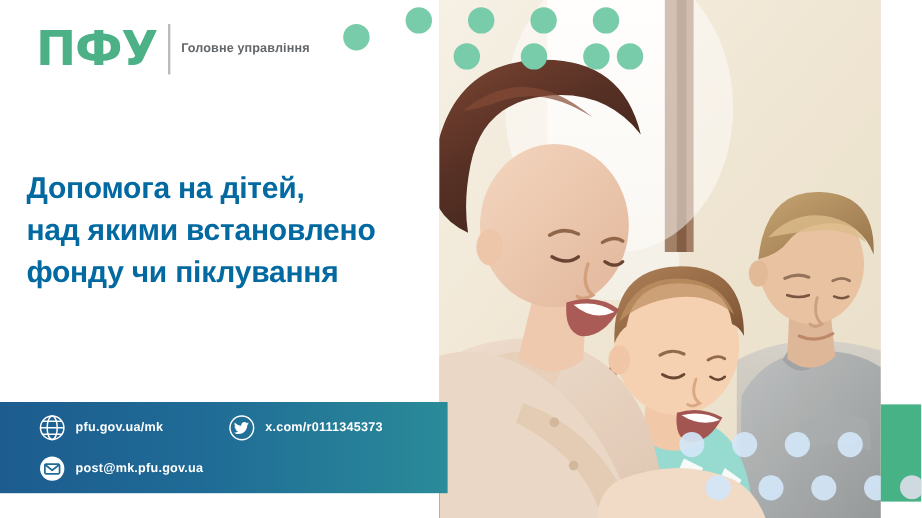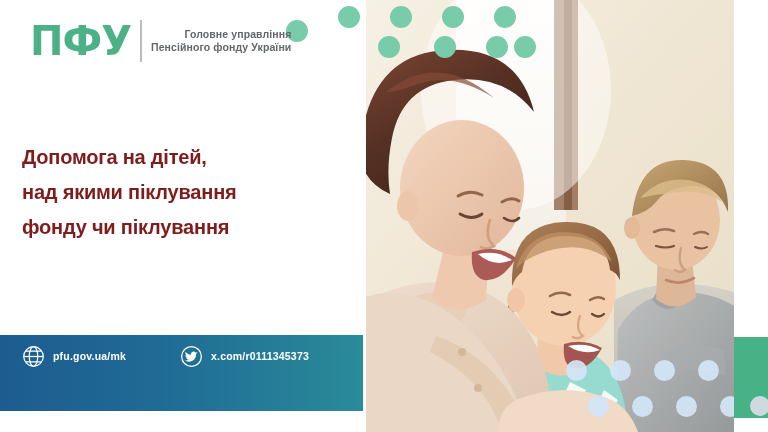--- a/index.html
+++ b/index.html
@@ -38,39 +38,39 @@
   #green-block{position:absolute;left:734px;top:337px;width:34px;height:81px;background:#46b286;}
 
   
   #logo{position:absolute;left:30px;top:20px;display:flex;align-items:center;gap:9px;}
   #logo-mark{
     font-family:"DejaVu Sans","Liberation Sans",sans-serif;
     font-weight:bold;font-size:40px;line-height:40px;letter-spacing:-1px;
     color:#4cb187;
   }
   #logo-rule{width:2px;height:42px;background:#b9bdbe;}
-  #logo-lines{display:flex;flex-direction:column;justify-content:center;align-items:flex-end;}
+  #logo-lines{display:flex;flex-direction:row;justify-content:center;}
   #logo-lines span{
     font-size:10.5px;line-height:13.5px;color:#63676a;font-weight:bold;
     letter-spacing:.1px;white-space:nowrap;
   }
 
   
   #headline{
     position:absolute;left:22px;top:140px;width:340px;
-    color:#7f1d1d;font-weight:bold;font-size:20px;line-height:35px;
+    color:#0369a1;font-weight:bold;font-size:25px;line-height:35px;
     letter-spacing:-.2px;
   }
   #headline .hl{display:block;white-space:nowrap;}
 
   
   #footer{
     position:absolute;left:0;top:335px;width:363px;height:76px;
     background:linear-gradient(90deg,#1d5c8f 0%,#1f6b96 45%,#2a8b99 100%);
-    display:flex;align-items:center;
+    display:flex;align-items:center;padding-left:10px;
   }
   #footer-grid{
     display:grid;grid-template-columns:150px 1fr;grid-template-rows:34px 34px;
     align-items:center;margin-left:22px;column-gap:8px;
   }
   .contact{display:flex;align-items:center;gap:8px;}
   .contact-label{
     color:#ffffff;font-size:10.5px;font-weight:bold;white-space:nowrap;letter-spacing:.2px;
   }
   .cicon{width:23px;height:23px;flex:0 0 23px;position:relative;}
@@ -226,27 +226,26 @@
   </div>
 
   <div id="green-block"></div>
   <div id="dot-green-block"></div>
 
   <div id="logo">
     <div id="logo-mark">ПФУ</div>
     <div id="logo-rule"></div>
     <div id="logo-lines">
       <span>Головне управління</span>
-      <span>Пенсійного фонду України</span>
     </div>
   </div>
 
   <div id="headline">
     <span class="hl">Допомога на дітей,</span>
-    <span class="hl">над якими піклування</span>
+    <span class="hl">над якими встановлено</span>
     <span class="hl">фонду чи піклування</span>
   </div>
 
   <div id="footer">
     <div id="footer-grid">
 
       <div class="contact">
         <span class="cicon">
           <svg viewBox="0 0 24 24" fill="none" stroke="#ffffff" stroke-width="1.3">
             <circle cx="12" cy="12" r="10.2"></circle>
@@ -263,17 +262,27 @@
       <div class="contact">
         <span class="cicon">
           <svg viewBox="0 0 24 24">
             <circle cx="12" cy="12" r="10.3" fill="none" stroke="#ffffff" stroke-width="1.3"></circle>
             <path d="M18.3 8.2c-.5.2-1 .4-1.5.4.5-.3.9-.8 1.1-1.4-.5.3-1.1.5-1.7.6-.5-.5-1.2-.9-2-.9-1.5 0-2.7 1.2-2.7 2.7 0 .2 0 .4.1.6-2.3-.1-4.3-1.2-5.6-2.8-.2.4-.4.8-.4 1.3 0 .9.5 1.7 1.2 2.2-.4 0-.9-.1-1.2-.3 0 1.3.9 2.4 2.1 2.6-.2.1-.5.1-.7.1-.2 0-.3 0-.5-.1.3 1.1 1.3 1.8 2.5 1.9-.9.7-2.1 1.1-3.3 1.1h-.6c1.2.8 2.6 1.2 4.1 1.2 4.9 0 7.6-4.1 7.6-7.6v-.3c.5-.4 1-.9 1.5-1.3z" fill="#ffffff"></path>
           </svg>
         </span>
         <span class="contact-label">x.com/r0111345373</span>
       </div>
 
+      <div class="contact">
+        <span class="cicon">
+          <svg viewBox="0 0 24 24">
+            <circle cx="12" cy="12" r="10.6" fill="#ffffff"></circle>
+            <rect x="5.6" y="8.1" width="12.8" height="8.4" rx="1.1" fill="none" stroke="#1f6b96" stroke-width="1.5"></rect>
+            <path d="M5.9 8.7l6.1 4.7 6.1-4.7" fill="none" stroke="#1f6b96" stroke-width="1.5" stroke-linecap="round" stroke-linejoin="round"></path>
+          </svg>
+        </span>
+        <span class="contact-label">post@mk.pfu.gov.ua</span>
+      </div>
 
     </div>
   </div>
 
 </div>
 
 </body></html>

